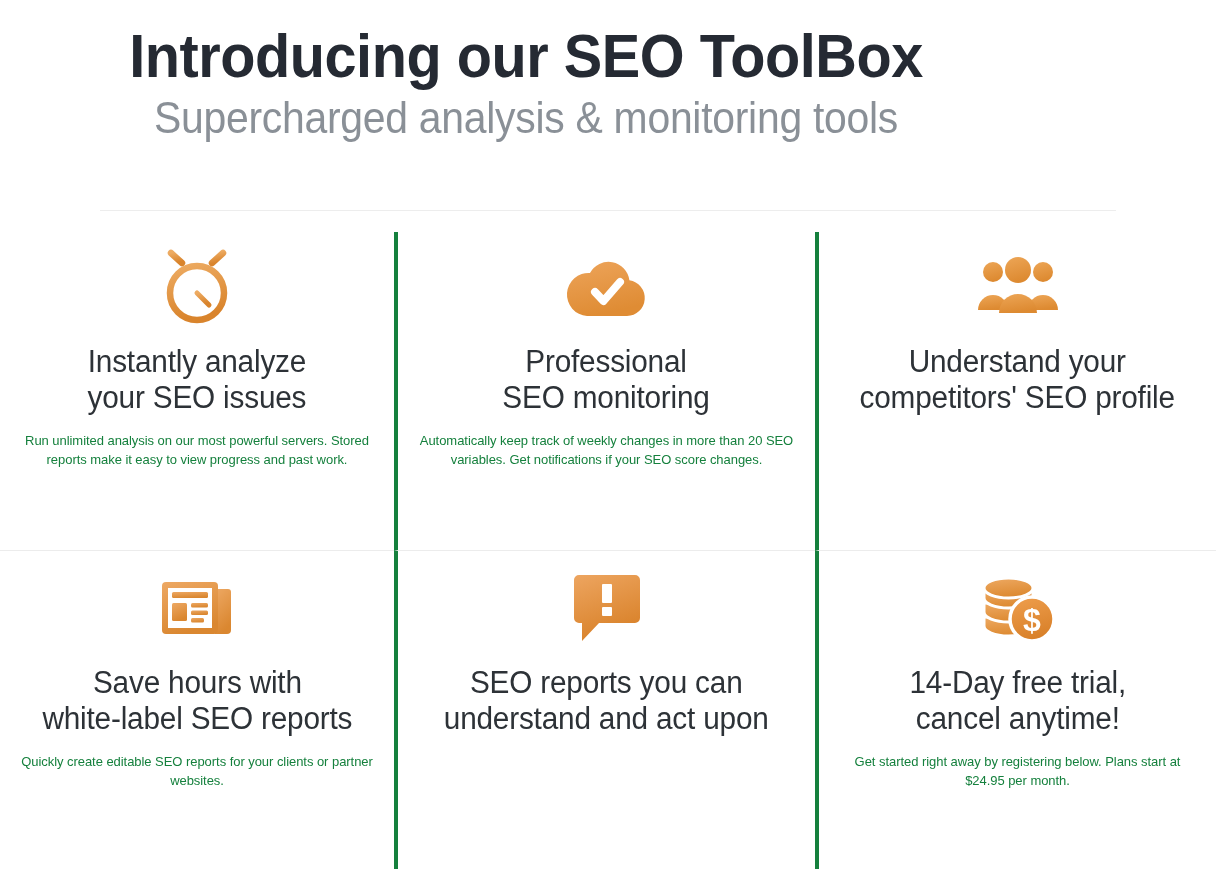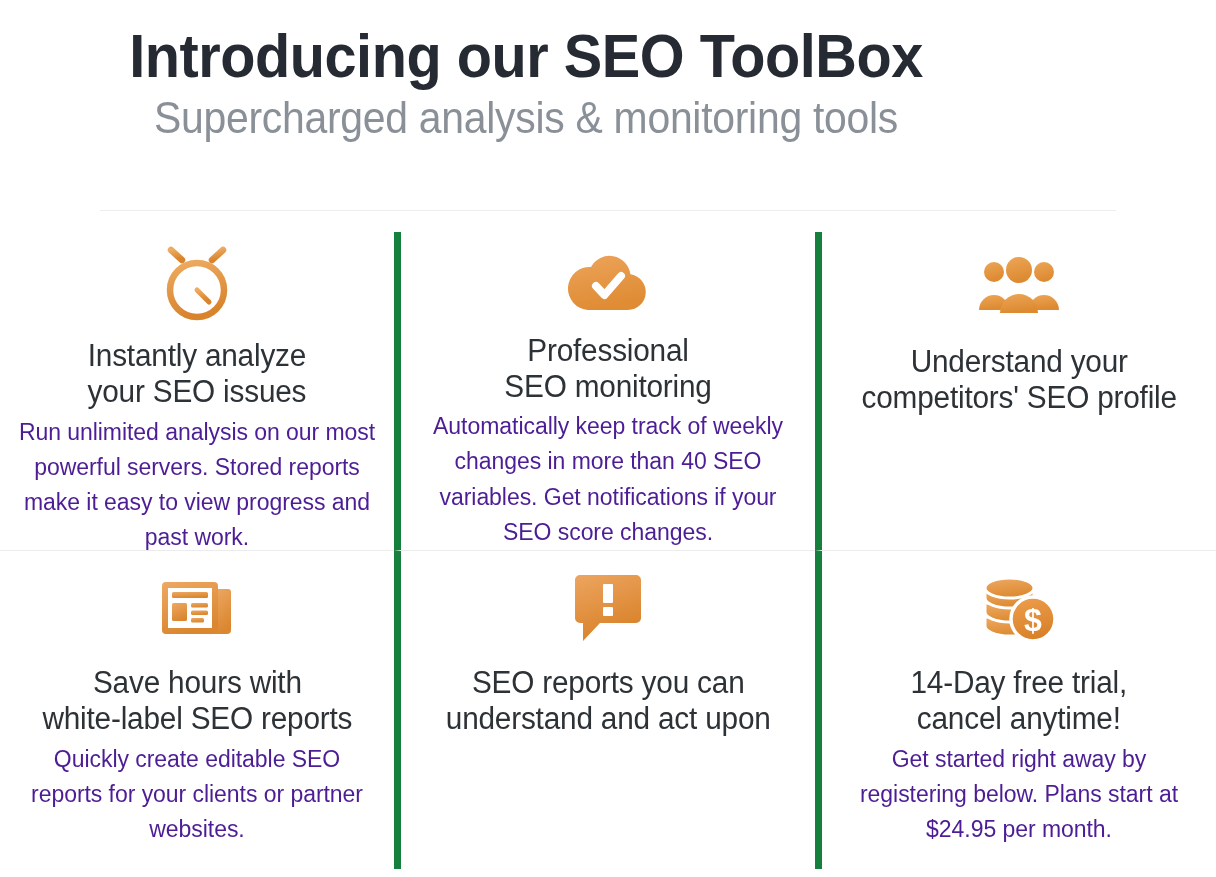--- a/index.html
+++ b/index.html
@@ -42,41 +42,41 @@
     grid-template-rows:318px 319px;
   }
   .cell{
     position:relative;
     display:flex;flex-direction:column;
     align-items:center;
     padding:0 14px;
     box-sizing:border-box;
     text-align:center;
   }
-  .cell.col2,.cell.col3{border-left:7px solid #15803d;}
+  .cell.col2,.cell.col3{border-left:4px solid #15803d;}
   .cell.row2{border-top:1px solid #ececec;}
 
   .icon-wrap{
     height:86px;
     display:flex;align-items:center;justify-content:center;
     margin-top:12px;
   }
   .cell.row2 .icon-wrap{margin-top:14px;}
 
   .c-title{
     font-size:31px;line-height:1.17;
     font-weight:400;color:#2d3237;
     letter-spacing:-0.2px;
     margin-top:14px;
     transform:scaleX(0.96);
   }
   .c-body{
-    font-size:23px;line-height:1.53;
-    font-weight:400;color:#4c1d95;
-    margin-top:4px;
+    font-size:13px;line-height:1.53;
+    font-weight:400;color:#15803d;
+    margin-top:14px;
     max-width:360px;
     letter-spacing:-0.05px;
   }
   .cell.col2 .c-body{max-width:374px;}
   .cell.col3 .c-body{max-width:355px;}
 </style>
 </head>
 <body>
 
 <div class="page">
@@ -127,21 +127,21 @@
             </linearGradient>
           </defs>
           <path d="M23 62 h40 a18 18 0 0 0 2.4 -35.8 A21 21 0 0 0 26 19 A17.5 17.5 0 0 0 23 62 Z" fill="url(#gO2)"></path>
           <path d="M31 38 L39.5 47 L56 28" fill="none" stroke="#ffffff" stroke-width="8" stroke-linecap="round" stroke-linejoin="round"></path>
         </svg>
       </div>
       <div class="c-title">
         <div>Professional</div>
         <div>SEO monitoring</div>
       </div>
-      <div class="c-body">Automatically keep track of weekly changes in more than 40 SEO variables. Get notifications if your SEO score changes.</div>
+      <div class="c-body">Automatically keep track of weekly changes in more than 20 SEO variables. Get notifications if your SEO score changes.</div>
     </div>
 
     <div class="cell col3 row1">
       <div class="icon-wrap">
         <svg width="84" height="60" viewBox="0 0 84 60">
           <defs>
             <linearGradient id="gO3" x1="0" y1="0" x2="0.3" y2="1">
               <stop offset="0" stop-color="#eda657"></stop>
                 <stop offset="1" stop-color="#dd8a31"></stop>
             </linearGradient>

